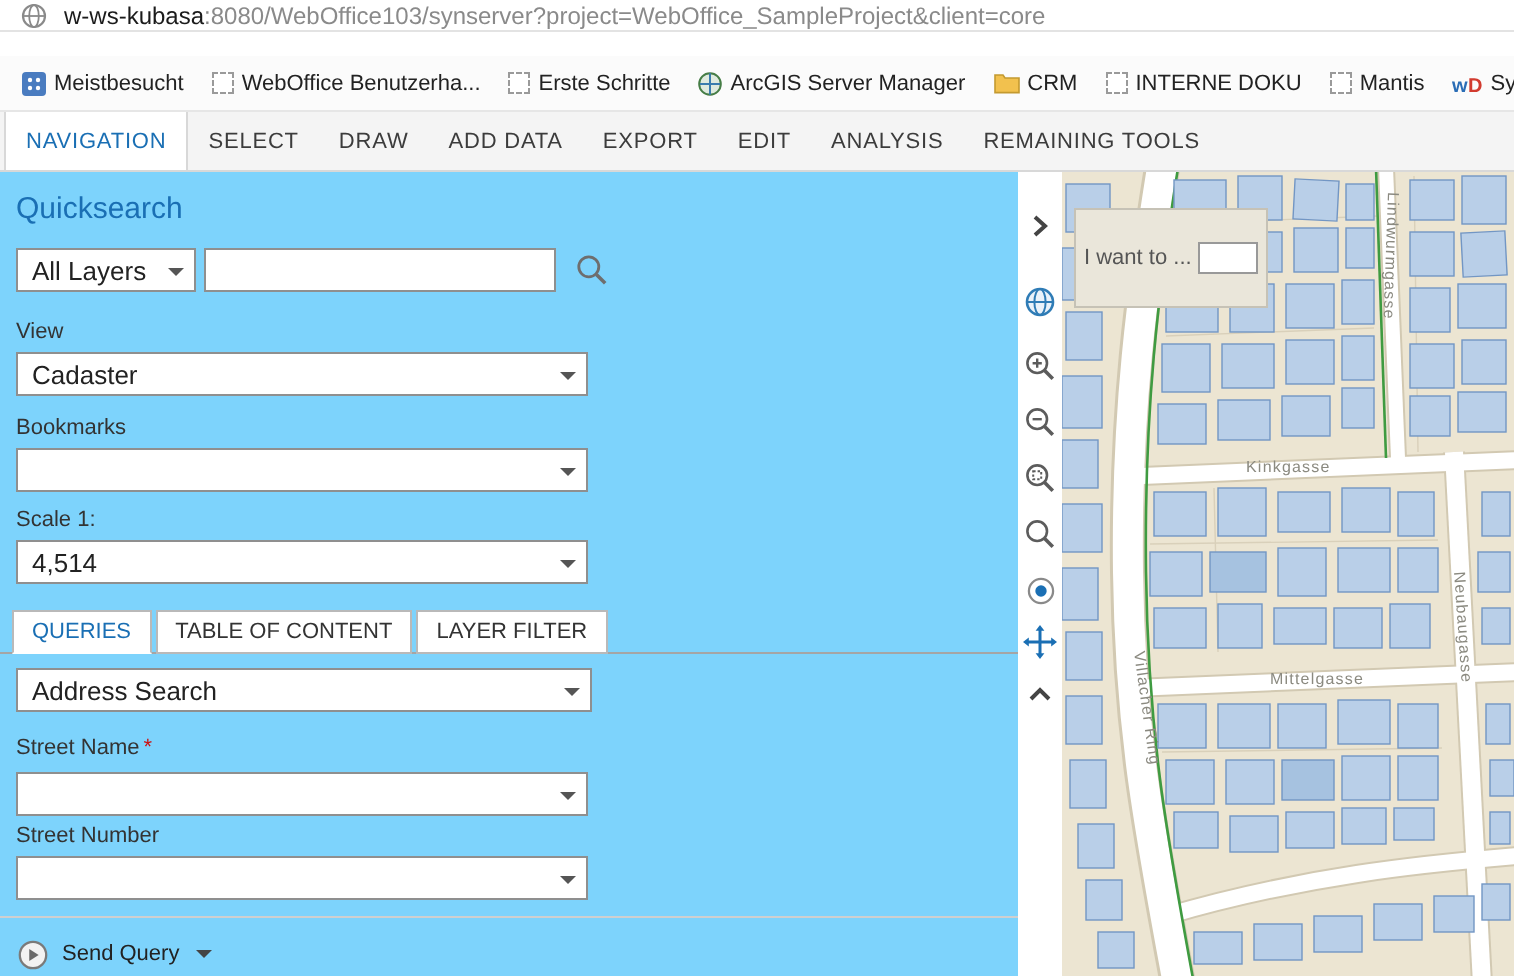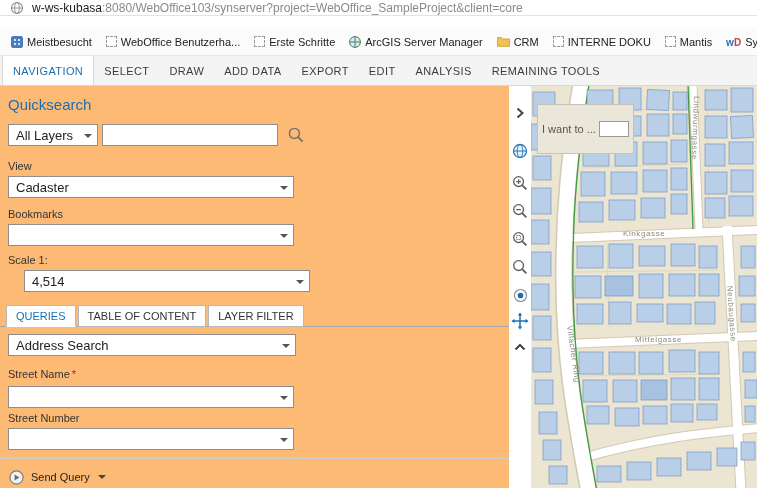--- a/index.html
+++ b/index.html
@@ -22,21 +22,21 @@
   .bm-label { font-size:11px; color:#222; }
   .dashed-ic { width:11px; height:11px; border:1px dashed #9a9a9a; background:#fff; flex:0 0 auto; }
 
   
   .ribbon { position:absolute; left:0; top:56px; width:757px; height:30px; background:#f4f4f4;
             border-bottom:1px solid #d8d8d8; display:flex; align-items:stretch; padding-left:2px; }
   .rtab { display:flex; align-items:center; padding:0 10px; font-size:11px; letter-spacing:.4px; color:#3c3c3c; cursor:pointer;text-align:center; }
   .rtab.active { background:#fff; color:#1a6fb4; border-left:1px solid #d8d8d8; border-right:1px solid #d8d8d8; }
 
   
-  .panel { position:absolute; left:0; top:86px; width:509px; height:402px; background:#fdba74; }
+  .panel { position:absolute; left:0; top:86px; width:509px; height:402px; background:#7dd3fc; }
   .p-title { position:absolute; left:8px; top:10px; font-size:15px; color:#1a6fb4; }
   .p-label { position:absolute; font-size:11px; color:#333; }
   .req { color:#cc1111; margin-left:2px; }
   .combo { position:absolute; height:22px; background:#fff; border:1px solid #8f8f8f;
            display:flex; align-items:center; padding:0 18px 0 7px; font-size:13px; color:#222; cursor:default; }
   .combo-caret { position:absolute; right:5px; top:9px; width:0; height:0;
                  border-left:4px solid transparent; border-right:4px solid transparent; border-top:4px solid #555; }
   .ti { position:absolute; height:22px; border:1px solid #8f8f8f; padding:0 5px; font-size:11px;
         font-family:"Liberation Sans", sans-serif; background:#fff; }
   .icon-btn { position:absolute; width:20px; height:20px; display:flex; align-items:center; justify-content:center; cursor:pointer; }
@@ -156,21 +156,21 @@
     <span class="combo-caret"></span>
   </div>
 
   <div class="p-label" style="left:8px;top:122px;">Bookmarks</div>
   <div class="combo" style="left:8px;top:138px;width:286px;">
     <span></span>
     <span class="combo-caret"></span>
   </div>
 
   <div class="p-label" style="left:8px;top:168px;">Scale 1:</div>
-  <div class="combo" style="left:24px;top:184px;width:286px;">
+  <div class="combo" style="left:8px;top:184px;width:286px;">
     <span>4,514</span>
     <span class="combo-caret"></span>
   </div>
 
   <div class="ptabs">
     <div class="ptab active">QUERIES</div>
     <div class="ptab">TABLE OF CONTENT</div>
     <div class="ptab">LAYER FILTER</div>
   </div>
 

